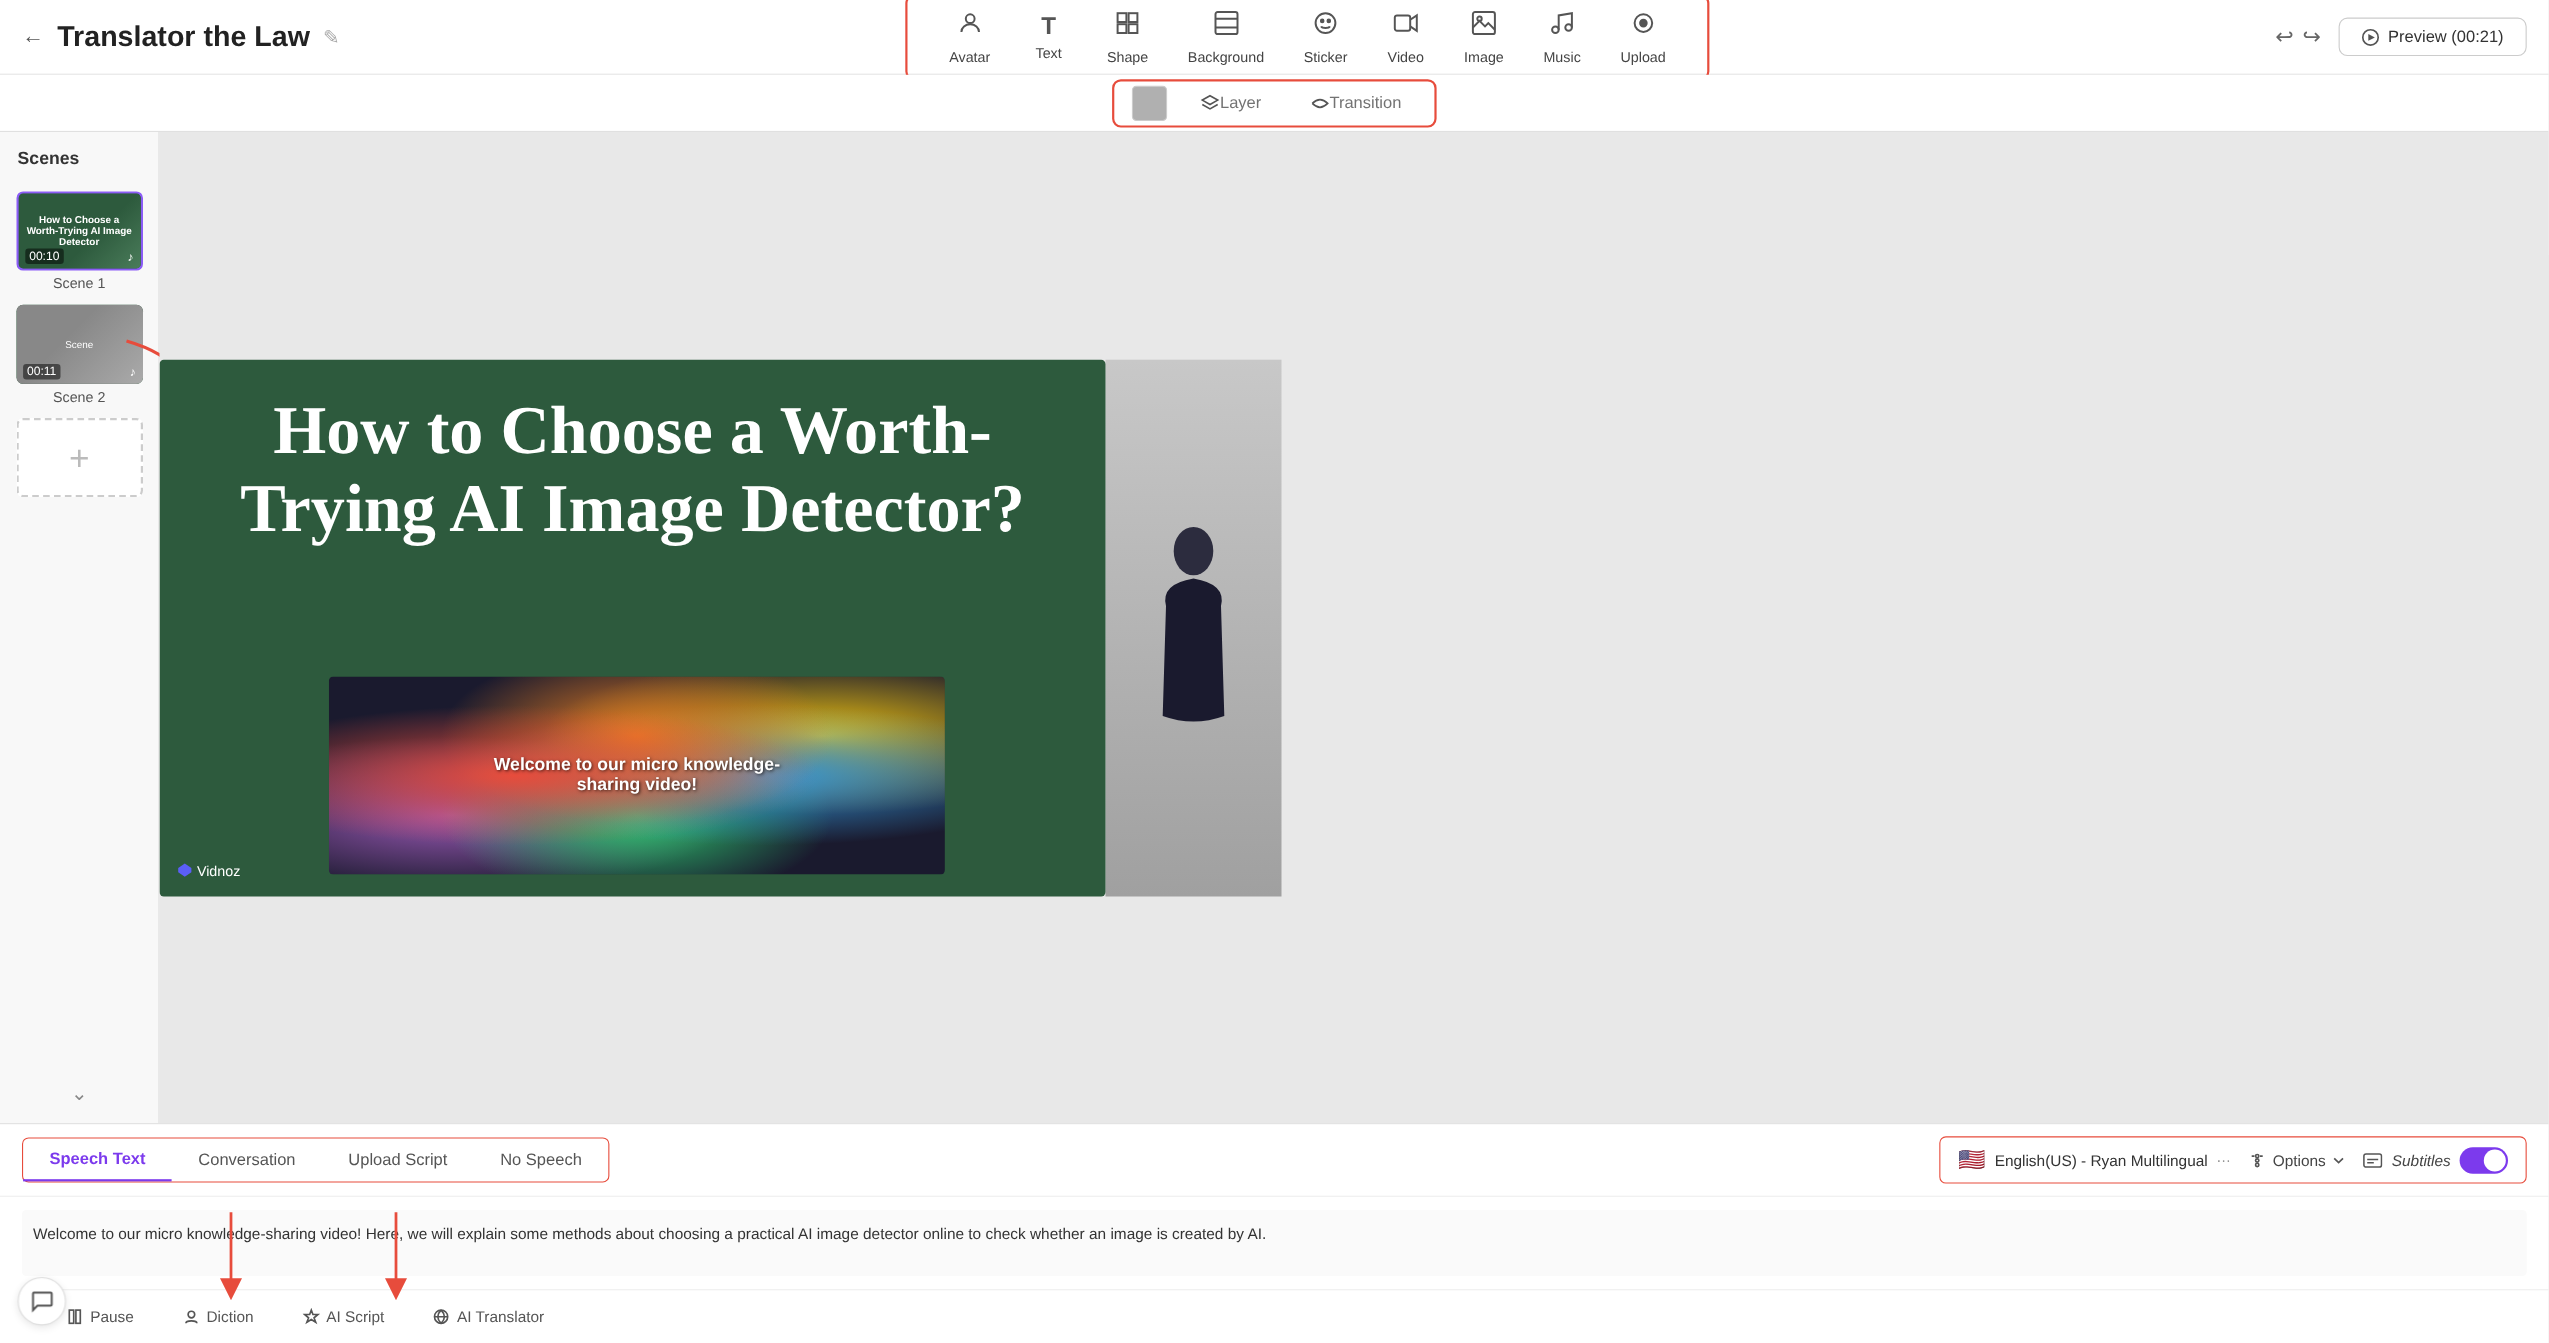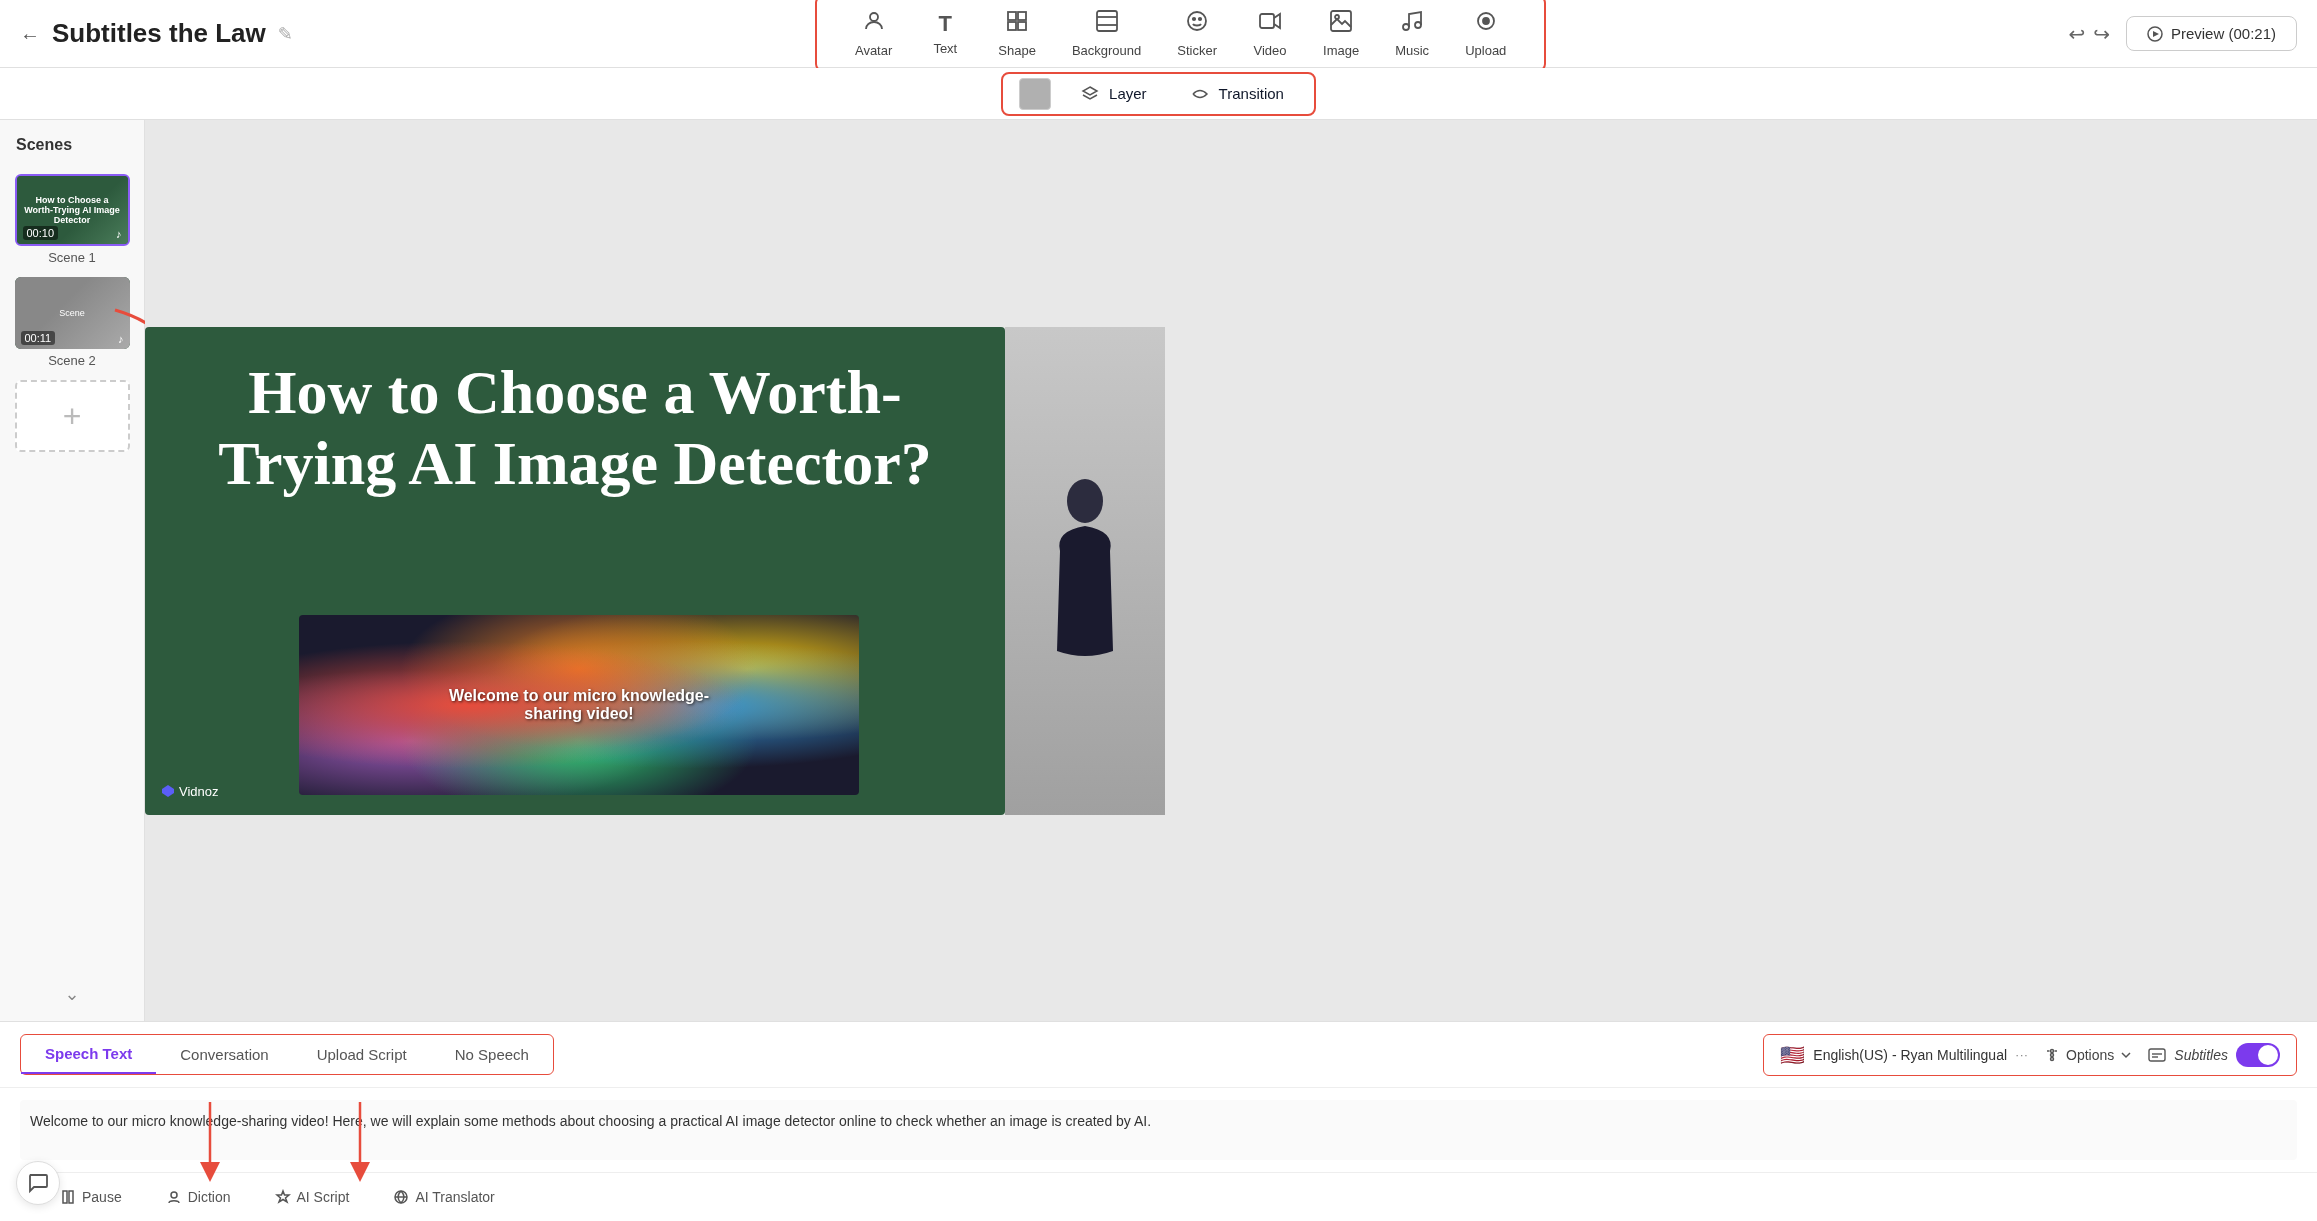--- a/index.html
+++ b/index.html
@@ -35,22 +35,22 @@
       padding: 8px 20px; cursor: pointer; font-size: 15px; color: #333;
     }
 
     
     .sub-toolbar {
       display: flex; align-items: center; justify-content: center;
       background: #fff; border-bottom: 1px solid #e0e0e0;
       padding: 8px 0; height: 52px; gap: 20px; flex-shrink: 0;
     }
     .layer-btn, .transition-btn {
-      display: flex; align-items: center; gap: 10px;
-      background: none; border: none; cursor: pointer; font-size: 15px; color: #0f172a;
+      display: flex; align-items: center; gap: 0;
+      background: none; border: none; cursor: pointer; font-size: 15px; color: #737373;
       padding: 6px 14px; border-radius: 6px; text-align: center;
     }
     .color-swatch { width: 32px; height: 32px; background: #b0b0b0; border-radius: 4px; border: 1px solid #ccc; cursor: pointer; }
 
     
     .main-area {
       display: flex; flex: 1; overflow: hidden;
     }
 
     
@@ -185,21 +185,21 @@
       border: 2px solid #e74c3c; border-radius: 8px;
       display: flex; align-items: center; gap: 16px; padding: 4px 16px;
     }
   </style>
 </head>
 <body>
 
 <div class="header">
   <div class="header-left">
     <button class="back-btn">←</button>
-    <span class="project-title">Subtitles the Law</span>
+    <span class="project-title">Translator the Law</span>
     <span class="edit-icon">✎</span>
   </div>
 
   <div class="header-center">
     <div class="toolbar-item">
       <span class="toolbar-icon">
         <svg width="24" height="24" viewBox="0 0 24 24" fill="none" stroke="#555" stroke-width="1.8">
             <circle cx="12" cy="8" r="4"></circle>
             <path d="M4 20c0-4 3.6-7 8-7s8 3 8 7"></path>
           </svg>

